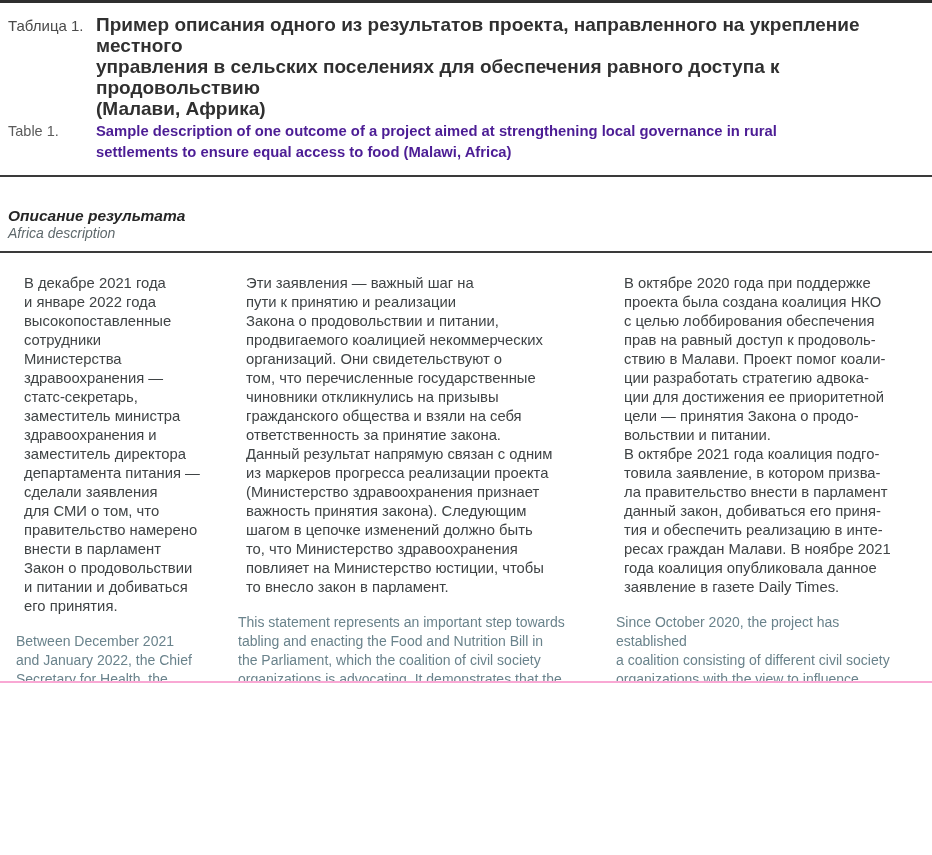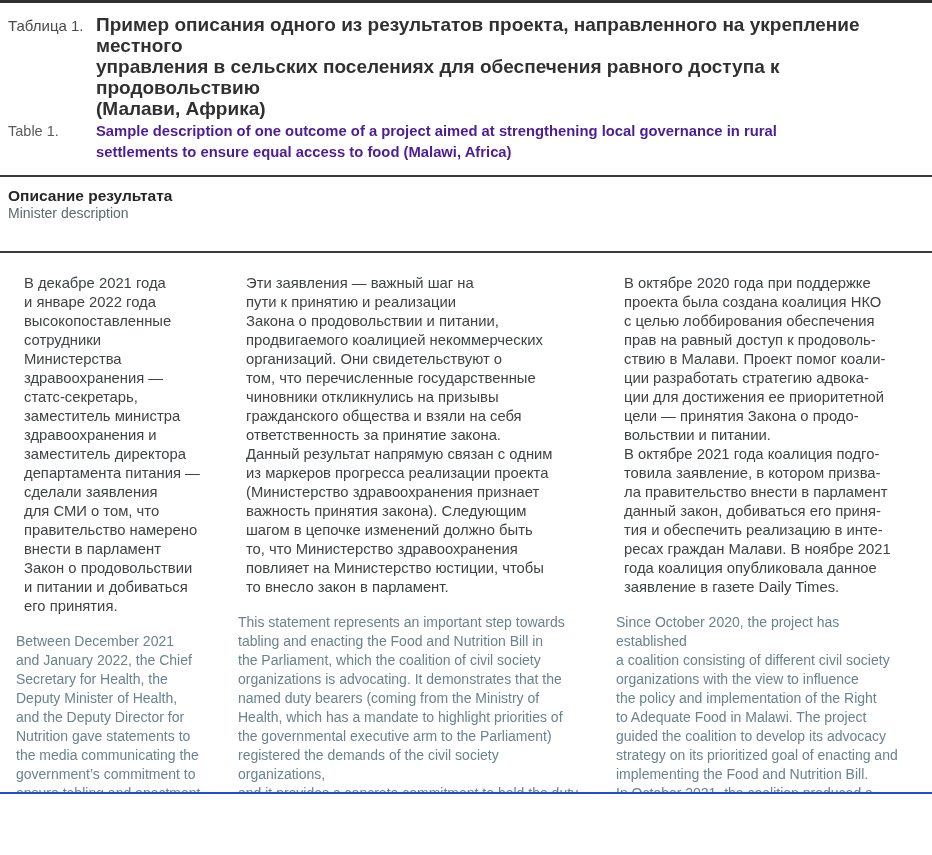--- a/index.html
+++ b/index.html
@@ -1,45 +1,45 @@
 <!DOCTYPE html>
 <html><head>
 <meta charset="utf-8">
 <style>
   * { box-sizing: border-box; }
   html, body { margin: 0; padding: 0; background: #ffffff; }
   body { font-family: "Liberation Sans", sans-serif; }
 
   .page {
     width: 932px;
-    height: 794px;
+    height: 683px;
     overflow: hidden;
     background: #ffffff;
     border-top: 3px solid #2e2e2e;
-    border-bottom: 2px solid #1d4ed8;
+    border-bottom: 2px solid #f9a8d4;
   }
 
   
   .caption {
     padding: 11px 8px 12px 8px;
     border-bottom: 2px solid #3a3a3a;
   }
   .caption-row { display: grid; grid-template-columns: 88px 1fr; }
   .cap-label-ru { font-size: 15px; color: #4a4a4a; line-height: 21px; padding-top: 1px; }
   .cap-title-ru { font-weight: bold; font-size: 19px; color: #303030; line-height: 21px; white-space: pre-line; }
   .caption-row.en { margin-top: 2px; }
   .cap-label-en { font-size: 14.5px; color: #5b5b5b; line-height: 21px; }
   .cap-title-en { font-weight: bold; font-size: 14.8px; color: #4c1d95; line-height: 21px; white-space: pre-line; }
 
   
   .cols { display: grid; grid-template-columns: 222px 378px 1fr; padding: 0 8px; }
   .cell { padding-right: 14px; }
 
   .head-row { border-bottom: 2px solid #3a3a3a; padding-top: 9px; padding-bottom: 9px; }
-  .hcell { height: 56px; display: flex; flex-direction: column; justify-content: flex-start; }
+  .hcell { height: 56px; display: flex; flex-direction: column; justify-content: flex-end; font-style: italic; }
   .h-ru { font-weight: bold; font-size: 15.5px; color: #262626; line-height: 19px; white-space: pre-line; }
   .h-en { font-size: 14px; color: #5f696c; line-height: 17px; }
 
   .body-row { padding-top: 5px; padding-bottom: 4px; height: 612px; }
   .body-ru { margin: 16px; font-size: 14.8px; color: #3f4345; line-height: 19px; white-space: pre-line; }
   .body-en { margin: 8px; font-size: 14px;  color: #6a838c; line-height: 19px; white-space: pre-line; }
 
   
   .footer {
     border-top: 1px solid #3a3a3a;
@@ -65,21 +65,21 @@
     <div class="caption-row en">
       <span class="cap-label-en">Table 1.</span>
       <span class="cap-title-en">Sample description of one outcome of a project aimed at strengthening local governance in rural
 settlements to ensure equal access to food (Malawi, Africa)</span>
     </div>
   </div>
 
   <div class="cols head-row">
     <div class="cell hcell">
       <div class="h-ru">Описание результата</div>
-      <div class="h-en">Minister description</div>
+      <div class="h-en">Africa description</div>
     </div>
     <div class="cell hcell">
     </div>
   </div>
 
   <div class="cols body-row">
     <div class="cell">
       <p class="body-ru">В декабре 2021 года
 и январе 2022 года
 высокопоставленные

